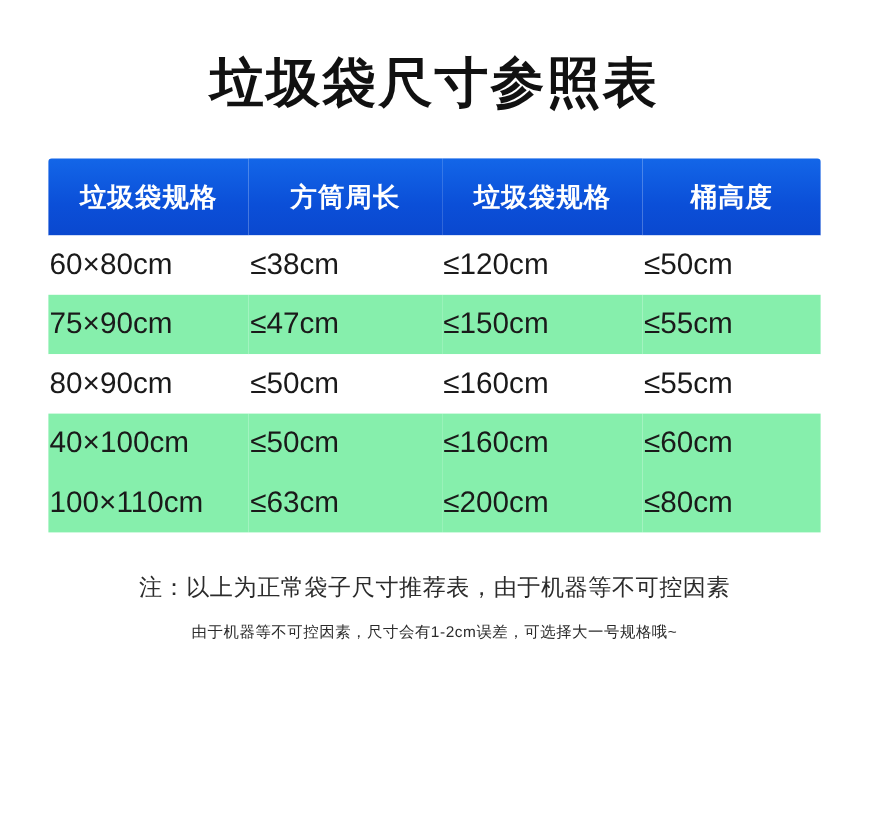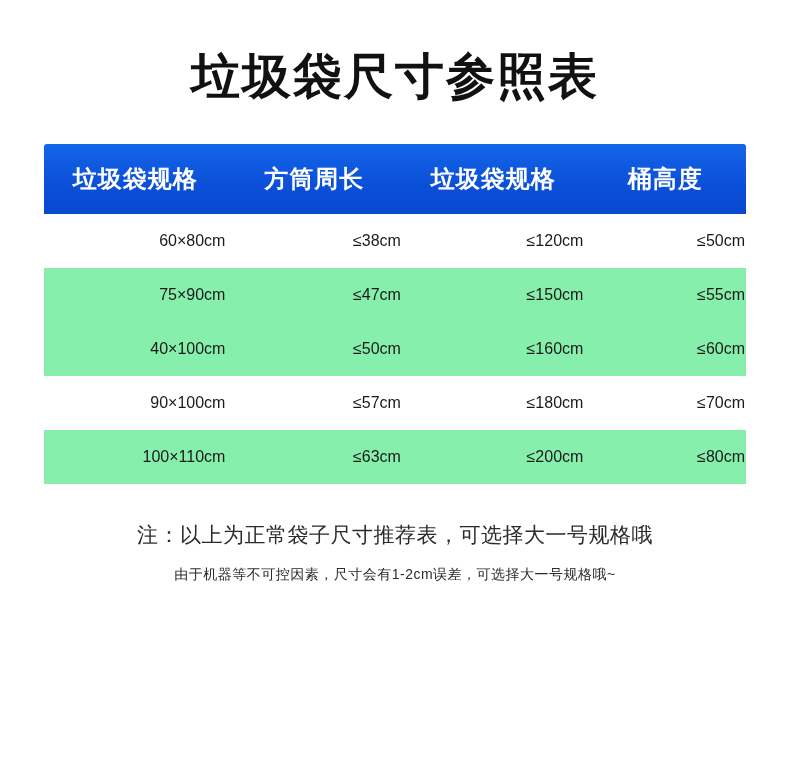--- a/index.html
+++ b/index.html
@@ -43,22 +43,22 @@
     font-size: 24px;
     font-weight: bold;
     height: 68px;
     letter-spacing: 1px;
     border: none;
   }
   table.spec thead th:first-child { border-top-left-radius: 3px; }
   table.spec thead th:last-child { border-top-right-radius: 3px; }
   table.spec tbody td {
     height: 52px;
-    text-align: right;
-    font-size: 16px;
+    text-align: left;
+    font-size: 27px;
     color: #1a1a1a;
     border: none;
   }
   table.spec tbody tr.odd td {
     background: #ffffff;
   }
   table.spec tbody tr.even td {
     background: #86efac;
   }
   .note-block {
@@ -107,40 +107,40 @@
           <td>≤38cm</td>
           <td>≤120cm</td>
           <td>≤50cm</td>
         </tr>
         <tr class="even">
           <td>75×90cm</td>
           <td>≤47cm</td>
           <td>≤150cm</td>
           <td>≤55cm</td>
         </tr>
+        <tr class="odd">
+          <td>80×90cm</td>
+          <td>≤50cm</td>
+          <td>≤160cm</td>
+          <td>≤55cm</td>
+        </tr>
         <tr class="even">
           <td>40×100cm</td>
           <td>≤50cm</td>
           <td>≤160cm</td>
           <td>≤60cm</td>
-        </tr>
-        <tr class="odd">
-          <td>90×100cm</td>
-          <td>≤57cm</td>
-          <td>≤180cm</td>
-          <td>≤70cm</td>
         </tr>
         <tr class="even">
           <td>100×110cm</td>
           <td>≤63cm</td>
           <td>≤200cm</td>
           <td>≤80cm</td>
         </tr>
       </tbody>
     </table>
   </div>
 
   <div class="note-block">
-    <div class="note-line-1">注：以上为正常袋子尺寸推荐表，可选择大一号规格哦</div>
+    <div class="note-line-1">注：以上为正常袋子尺寸推荐表，由于机器等不可控因素</div>
     <div class="note-line-2">由于机器等不可控因素，尺寸会有1-2cm误差，可选择大一号规格哦~</div>
   </div>
 
 </div>
 
 </body></html>

